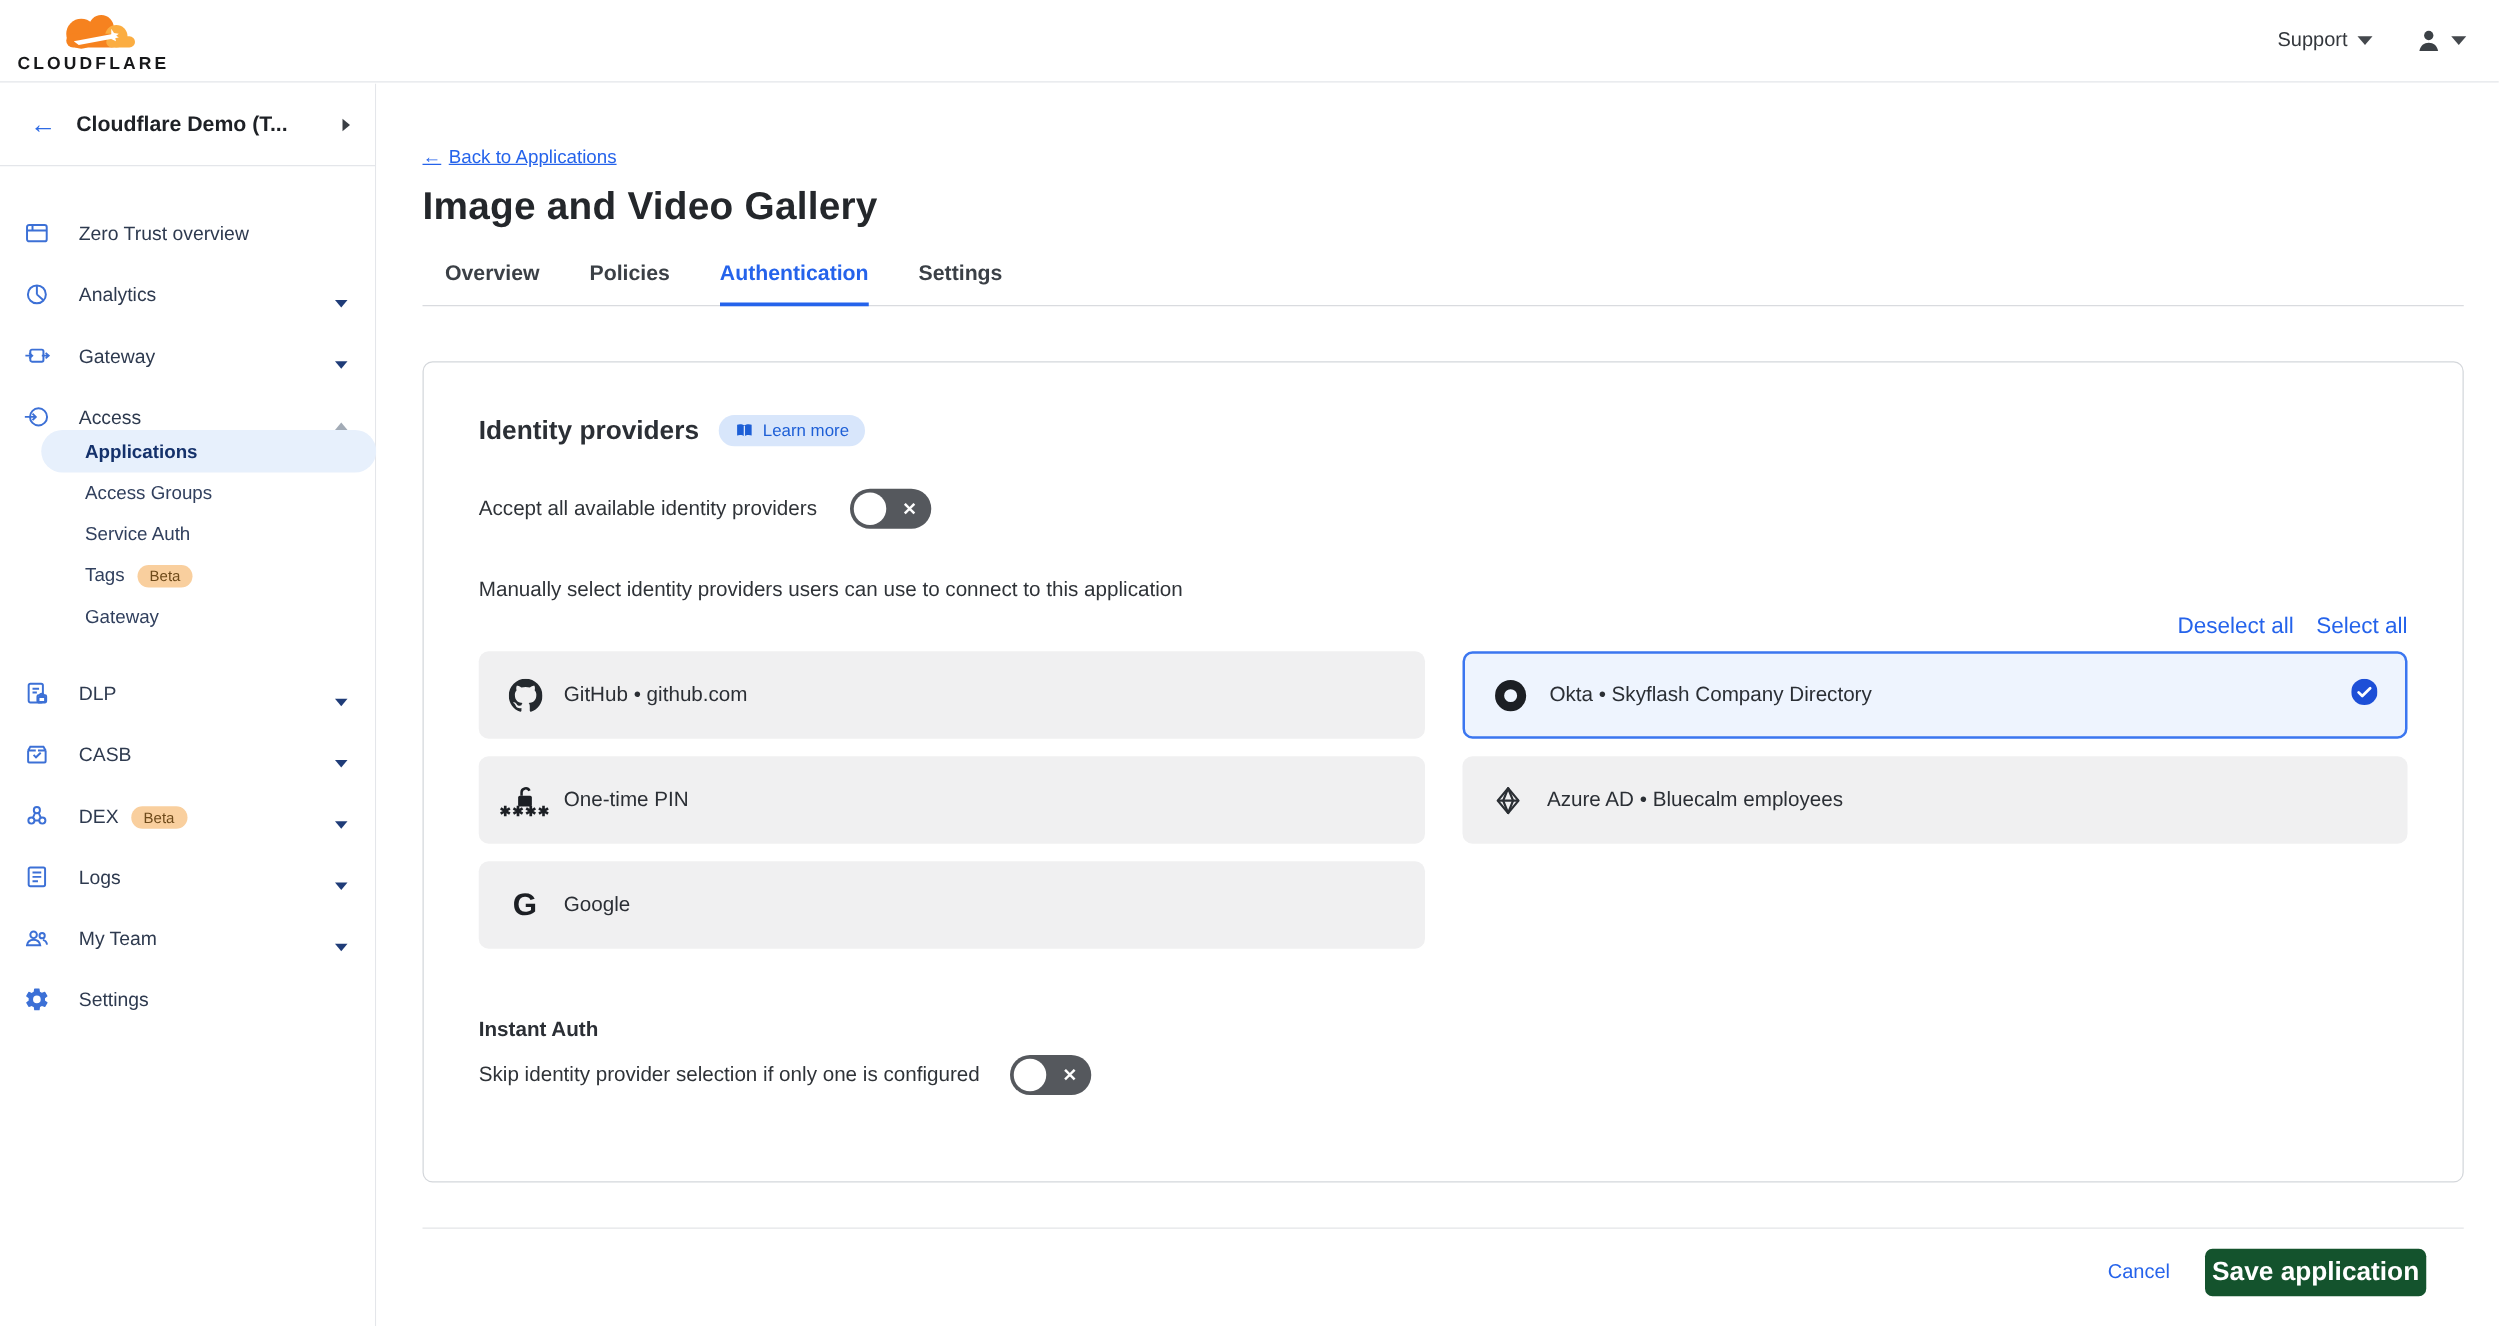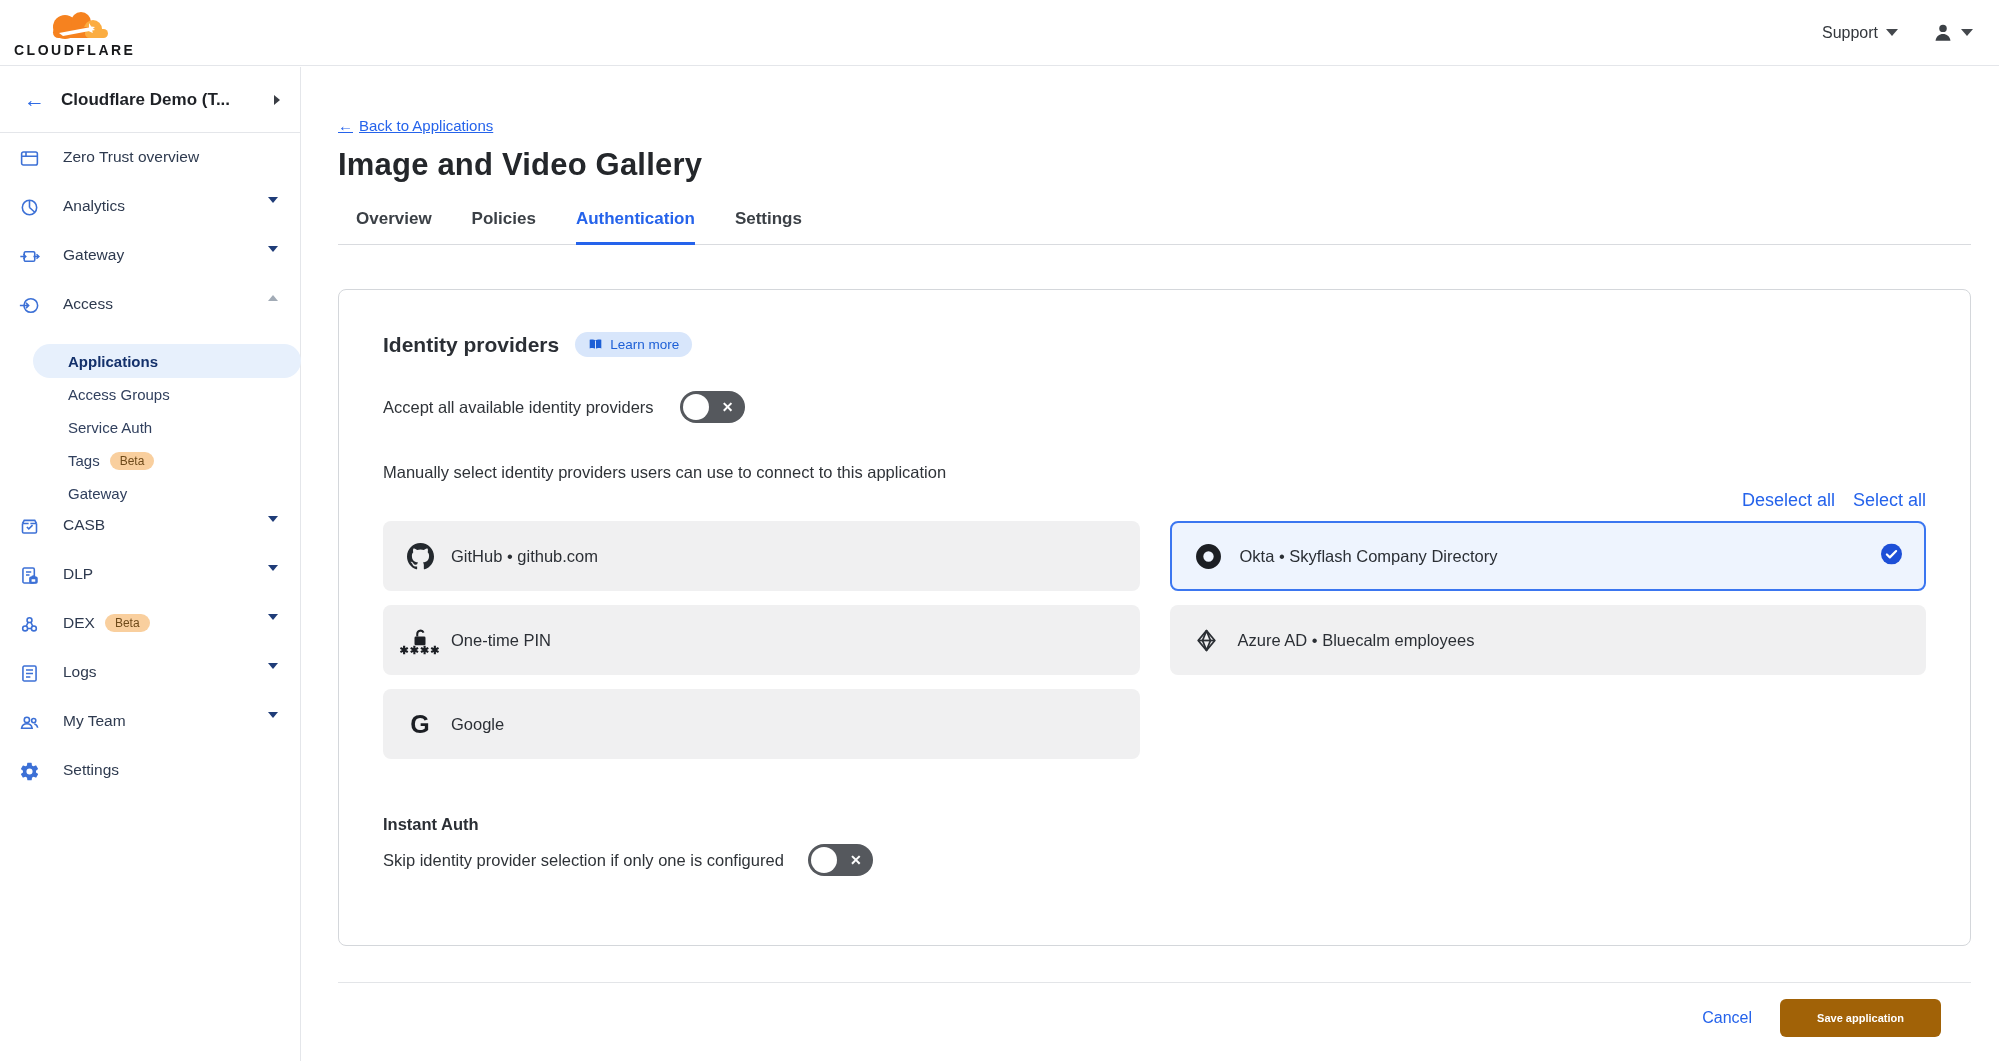--- a/index.html
+++ b/index.html
@@ -14,21 +14,21 @@
   .caret-down { width:0; height:0; border-left:6px solid transparent; border-right:6px solid transparent; border-top:7px solid #44484d; display:inline-block; }
   .user-menu { display:flex; align-items:center; gap:7px; cursor:pointer; }
 
   
   .sidebar { position:absolute; left:0; top:67px; width:301px; bottom:0; background:#fff; border-right:1px solid #e4e6ea; }
   .side-head { height:66px; border-bottom:1px solid #e4e6ea; display:flex; align-items:center; padding:0 20px 0 24px; gap:16px; }
   .back-arrow { color:#2f6be4; font-size:21px; font-weight:700; cursor:pointer; line-height:1; }
   .acct-name { font-size:17px; font-weight:700; color:#1e2126; flex:1; white-space:nowrap; overflow:hidden; }
   .tri-right { width:0; height:0; border-top:5px solid transparent; border-bottom:5px solid transparent; border-left:6px solid #3a3e44; }
   .nav { padding-top:15px; }
-  .nav-item { height:49px; display:flex; align-items:flex-start; padding:0 22px 0 19px; gap:23px; cursor:pointer; }
+  .nav-item { height:49px; display:flex; align-items:flex-end; padding:0 22px 0 19px; gap:23px; cursor:pointer; }
   .nav-ic { width:21px; height:21px; flex:none; display:flex; align-items:center; justify-content:center; }
   .nav-label { font-size:15.5px; color:#2e3a4f; flex:1; display:flex; align-items:center; gap:10px; }
   .nav-caret { width:0; height:0; border-left:5.5px solid transparent; border-right:5.5px solid transparent; border-top:6.5px solid #1f3c78; }
   .nav-caret.up { border-top:none; border-bottom:6.5px solid #a2abb6; }
   .subnav { margin:0 0 6px 0; }
   .sub-item { height:33px; display:flex; align-items:center; padding-left:68px; font-size:15px; color:#31405e; cursor:pointer; }
   .sub-item.selected { height:34px; background:#e7f0fc; border-radius:17px; margin-left:33px; padding-left:35px; width:268px; font-weight:700; color:#14316b; }
   .sub-item .beta { margin-left:10px; }
   .beta { background:#f9cf9e; color:#6e4a1a; font-size:12px; font-weight:400; padding:3px 10px; border-radius:10px; line-height:1; }
 
@@ -61,21 +61,21 @@
   .prov .check { position:absolute; right:22px; top:50%; transform:translateY(-50%); }
   .g-letter { font-size:25px; font-weight:900; color:#1c1f24; line-height:1; }
   .otp-stars { font-size:11px; font-weight:900; letter-spacing:1px; color:#1c1f24; line-height:4px; margin-top:1px; }
 
   .ia-title { margin-top:56px; font-size:16.5px; font-weight:700; color:#2b2f35; }
   .ia-row { margin-top:10px; display:flex; align-items:center; gap:24px; font-size:16.5px; color:#2f3338; }
 
   .footer-divider { margin-top:36px; border-top:1px solid #e3e5e8; }
   .footer { margin-top:16px; display:flex; justify-content:flex-end; align-items:center; gap:28px; padding-right:30px; }
   .cancel { color:#2563eb; font-size:16px; cursor:pointer; }
-  .save-btn { width:161px; height:38px; background:#a16207; color:#fff; font-size:11px; font-weight:600; border:none; border-radius:6px; cursor:pointer; font-family:"Liberation Sans",sans-serif; }
+  .save-btn { width:177px; height:38px; background:#14532d; color:#fff; font-size:21px; font-weight:600; border:none; border-radius:6px; cursor:pointer; font-family:"Liberation Sans",sans-serif; }
 </style>
 </head>
 <body>
 
 <div class="topbar">
   <div class="brand">
     <svg width="92" height="36" viewBox="0 0 92 36">
       <circle cx="36" cy="18" r="12" fill="#f6821f"></circle>
       <circle cx="52" cy="13" r="10" fill="#f6821f"></circle>
       <circle cx="64" cy="20" r="9" fill="#fbad41"></circle>
@@ -168,39 +168,39 @@
         <span class="beta">Beta</span>
       </div>
       <div class="sub-item">
         <span>Gateway</span>
       </div>
     </div>
 
     <div class="nav-item">
       <span class="nav-ic">
         <svg width="21" height="21" viewBox="0 0 24 24" fill="none" stroke="#3c70d6" stroke-width="1.8">
-            <path d="M4 8.5V18a1.5 1.5 0 0 0 1.5 1.5h13A1.5 1.5 0 0 0 20 18V8.5M4 8.5L6 5h12l2 3.5M4 8.5h7M20 8.5h-7"></path>
-            <path d="M9 12.5l2.2 2.2L15.5 10.5"></path>
-          </svg>
-      </span>
-      <span class="nav-label">CASB</span>
-      <span class="nav-caret"></span>
-    </div>
-
-    <div class="nav-item">
-      <span class="nav-ic">
-        <svg width="21" height="21" viewBox="0 0 24 24" fill="none" stroke="#3c70d6" stroke-width="1.8">
             <rect x="4.5" y="3.5" width="13" height="17" rx="1.5"></rect>
             <path d="M8 8h6M8 11.5h4"></path>
             <rect x="12.5" y="14" width="8" height="6.5" rx="1" fill="#fff"></rect>
             <rect x="13.5" y="15.5" width="6" height="4.5" rx="0.8"></rect>
             <path d="M14.8 15.5v-1.2a1.7 1.7 0 0 1 3.4 0v1.2"></path>
           </svg>
       </span>
       <span class="nav-label">DLP</span>
+      <span class="nav-caret"></span>
+    </div>
+
+    <div class="nav-item">
+      <span class="nav-ic">
+        <svg width="21" height="21" viewBox="0 0 24 24" fill="none" stroke="#3c70d6" stroke-width="1.8">
+            <path d="M4 8.5V18a1.5 1.5 0 0 0 1.5 1.5h13A1.5 1.5 0 0 0 20 18V8.5M4 8.5L6 5h12l2 3.5M4 8.5h7M20 8.5h-7"></path>
+            <path d="M9 12.5l2.2 2.2L15.5 10.5"></path>
+          </svg>
+      </span>
+      <span class="nav-label">CASB</span>
       <span class="nav-caret"></span>
     </div>
 
     <div class="nav-item">
       <span class="nav-ic">
         <svg width="21" height="21" viewBox="0 0 24 24" fill="none" stroke="#3c70d6" stroke-width="1.8">
             <circle cx="12" cy="7" r="2.8"></circle>
             <circle cx="7" cy="16.5" r="2.8"></circle>
             <circle cx="17" cy="16.5" r="2.8"></circle>
             <path d="M10.5 9.3 8.3 14M13.5 9.3l2.2 4.7M9.8 16.5h4.4"></path>

